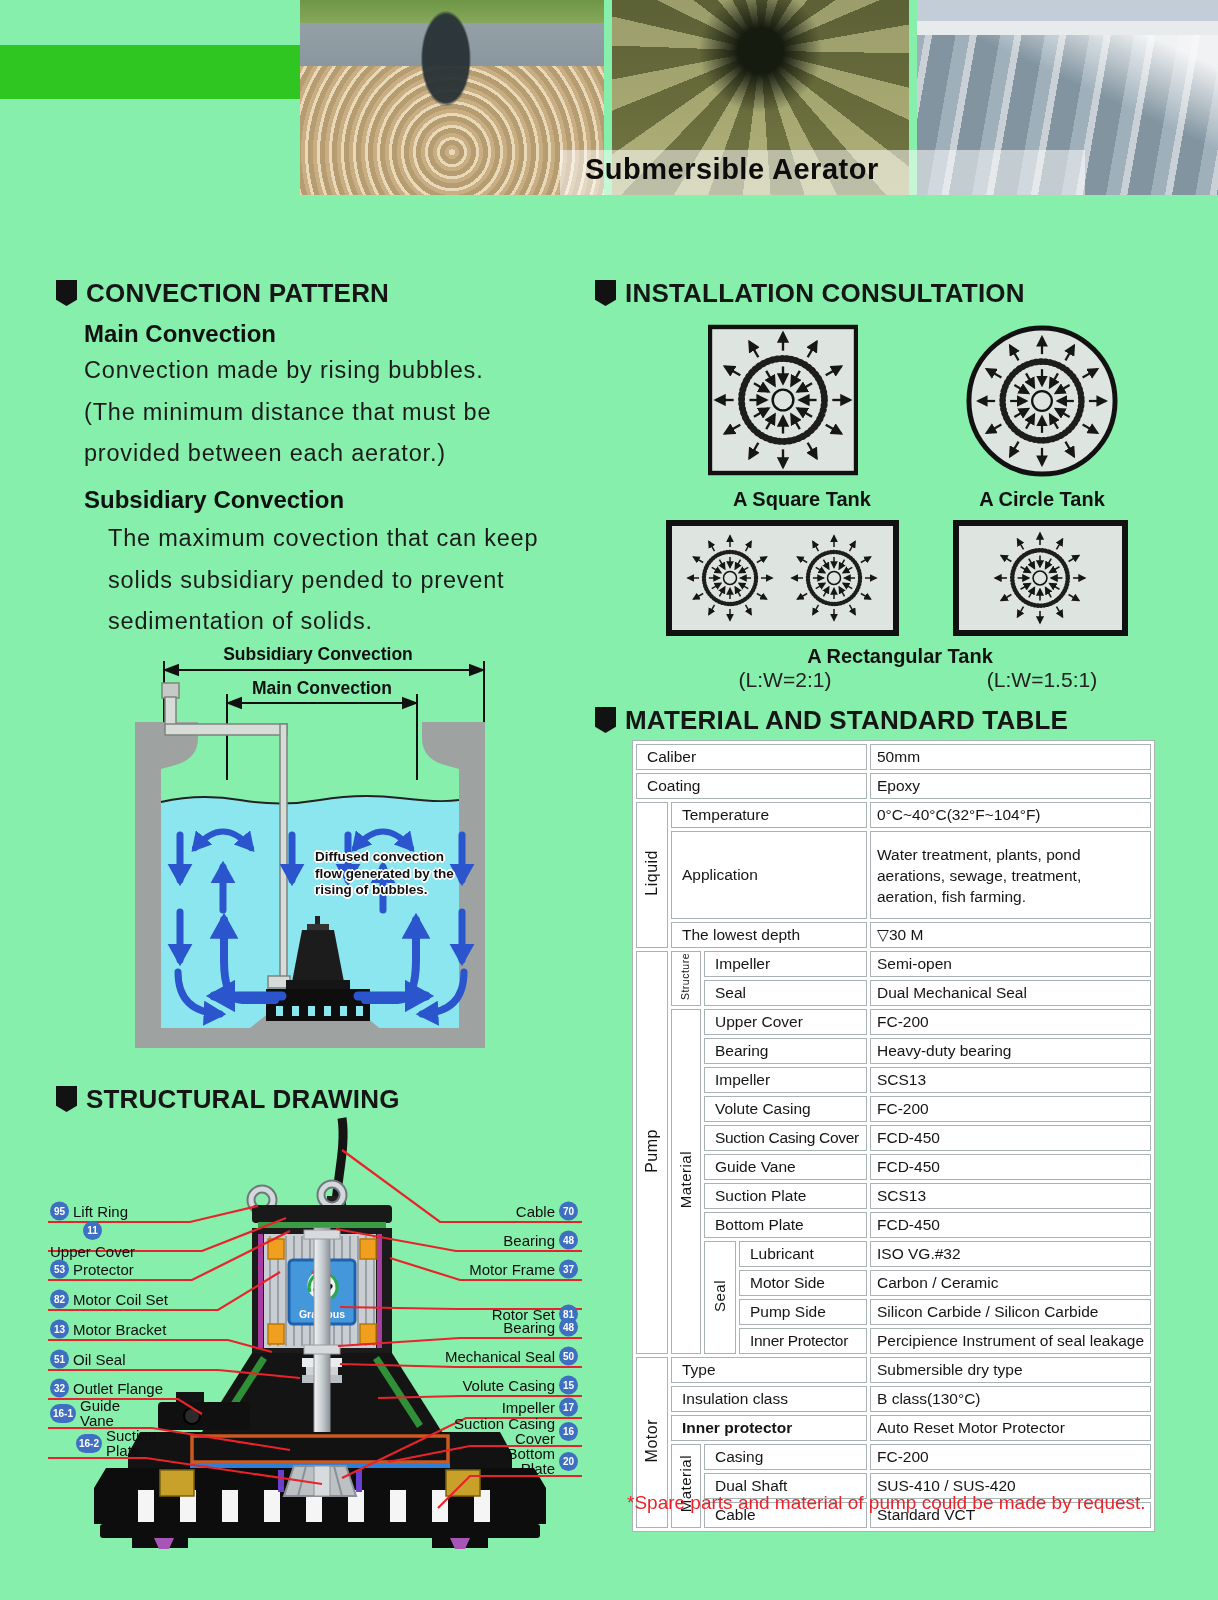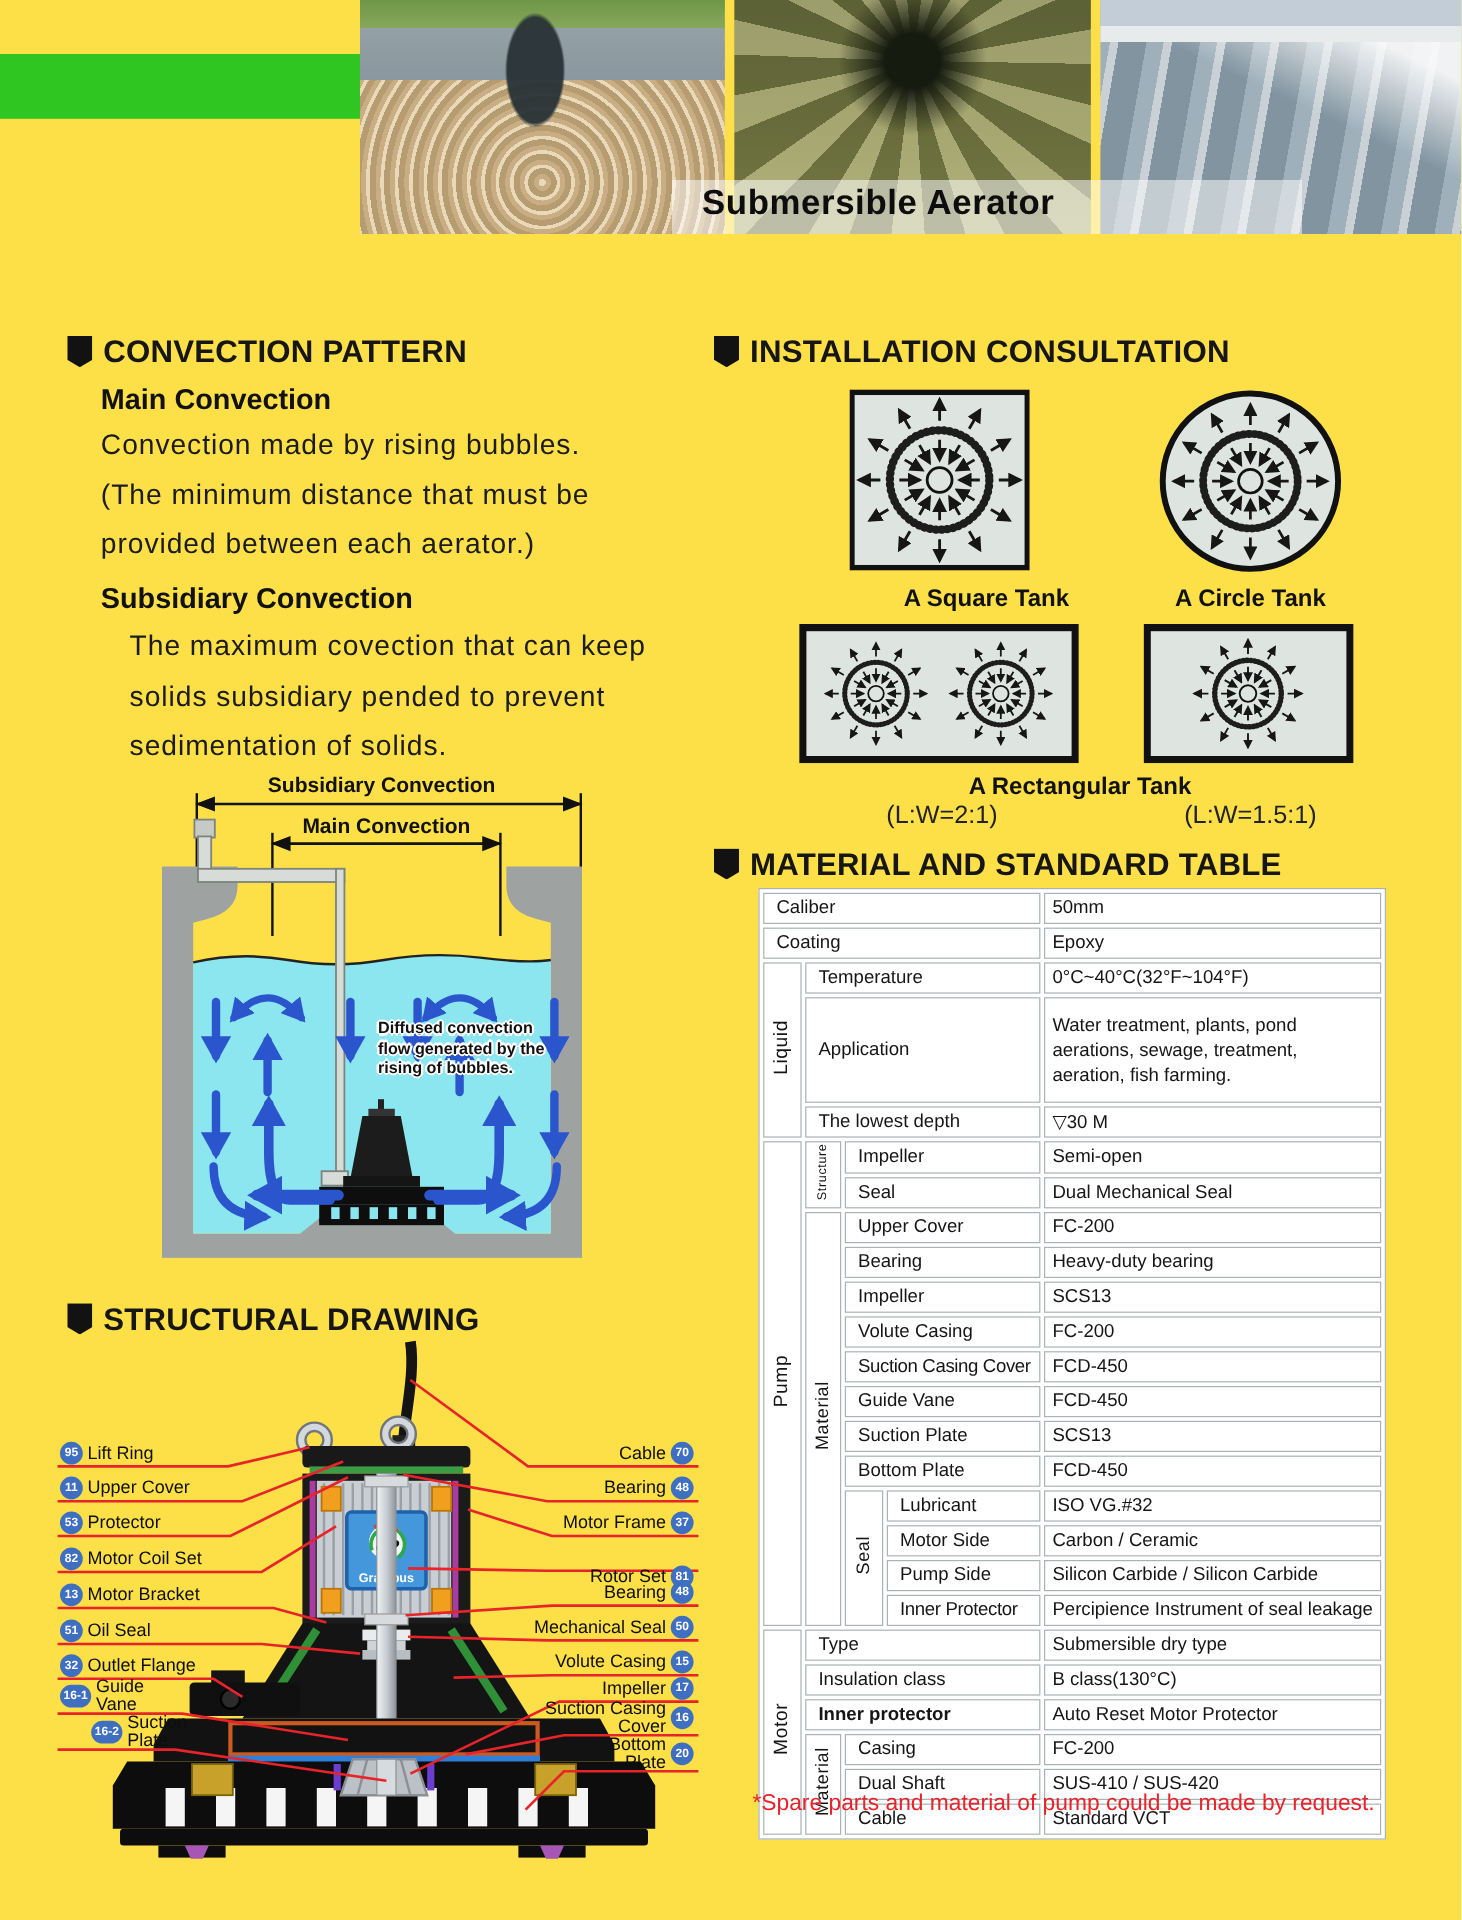--- a/index.html
+++ b/index.html
@@ -1,16 +1,16 @@
 <!DOCTYPE html>
 <html><head>
 <meta charset="utf-8">
 <style>
   html,body{margin:0;padding:0;background:#fff;}
-  .page{position:relative;width:1218px;height:1600px;background:#fde047;overflow:hidden;
+  .page{position:relative;width:1218px;height:1600px;background:#86efac;overflow:hidden;
         font-family:"Liberation Sans","DejaVu Sans",sans-serif;color:#111;}
   
   .green-bar{position:absolute;left:0;top:45px;width:300px;height:54px;background:#2FC622;}
   .photo{position:absolute;top:0;height:195px;}
   .photo1{left:300px;width:304px;
     background:
       radial-gradient(ellipse 42px 80px at 48% 30%, rgba(40,50,54,.95) 0 55%, rgba(40,50,54,0) 60%),
       linear-gradient(180deg, #6f9646 0%, #86a85c 12%, rgba(0,0,0,0) 12%),
       linear-gradient(180deg, rgba(0,0,0,0) 12%, #93a0a6 12%, #8a979e 34%, rgba(0,0,0,0) 34%),
       repeating-radial-gradient(circle at 50% 78%, #ead9b8 0 3px, #c9ae83 3px 7px, #b59c71 7px 12px);}
@@ -322,21 +322,21 @@
         <path d="M542,238 H420 L298,246"></path>
         <path d="M542,267 H416 L300,264"></path>
         <path d="M542,296 H420 L338,298"></path>
         <path d="M542,318 H426 L302,378"></path>
         <path d="M542,346 H430 L348,362"></path>
         <path d="M542,376 H430 L398,408"></path>
       </g>
     </svg>
 
     <div class="slabel l" style="top:111px;"><span class="snum">95</span><span>Lift Ring</span></div>
-    <div class="slabel l" style="top:140px;"><span class="snum">11</span><span>Upper Cover</span></div>
+    <div class="slabel l" style="top:140px;flex-direction:column;"><span class="snum">11</span><span>Upper Cover</span></div>
     <div class="slabel l" style="top:169px;"><span class="snum">53</span><span>Protector</span></div>
     <div class="slabel l" style="top:199px;"><span class="snum">82</span><span>Motor Coil Set</span></div>
     <div class="slabel l" style="top:229px;"><span class="snum">13</span><span>Motor Bracket</span></div>
     <div class="slabel l" style="top:259px;"><span class="snum">51</span><span>Oil Seal</span></div>
     <div class="slabel l" style="top:288px;"><span class="snum">32</span><span>Outlet Flange</span></div>
     <div class="slabel l" style="top:313px;"><span class="snum">16-1</span><span>Guide
 Vane</span></div>
     <div class="slabel l" style="top:343px;margin-left:26px;"><span class="snum">16-2</span><span>Suction
 Plate</span></div>
 
@@ -354,21 +354,21 @@
 Plate</span><span class="snum">20</span></div>
   </div>
 
   <div class="bullet" style="left:595px;top:280px;"></div>
   <div class="h1" style="left:625px;top:278px;">INSTALLATION CONSULTATION</div>
 
   <svg viewBox="-76 -76 152 152" style="position:absolute;left:708px;top:324px;width:150px;height:152px;">
     <rect x="-74" y="-74" width="148" height="148" fill="#dee5e1" stroke="#111" stroke-width="4.5"></rect>
     <use href="#flowmotif"></use>
   </svg>
-  <div class="inst-label" style="left:822px;top:488px;">A Square Tank</div>
+  <div class="inst-label" style="left:802px;top:488px;">A Square Tank</div>
 
   <svg viewBox="-78 -78 156 156" style="position:absolute;left:965px;top:324px;width:154px;height:154px;">
     <circle r="74" fill="#dee5e1" stroke="#111" stroke-width="5"></circle>
     <use href="#flowmotif" transform="scale(0.95)"></use>
   </svg>
   <div class="inst-label" style="left:1042px;top:488px;">A Circle Tank</div>
 
   <svg viewBox="0 0 233 116" style="position:absolute;left:666px;top:520px;width:233px;height:116px;">
     <rect x="3" y="3" width="227" height="110" fill="#dee5e1" stroke="#111" stroke-width="6"></rect>
     <use href="#flowmotif" transform="translate(64,58) scale(0.62)"></use>

